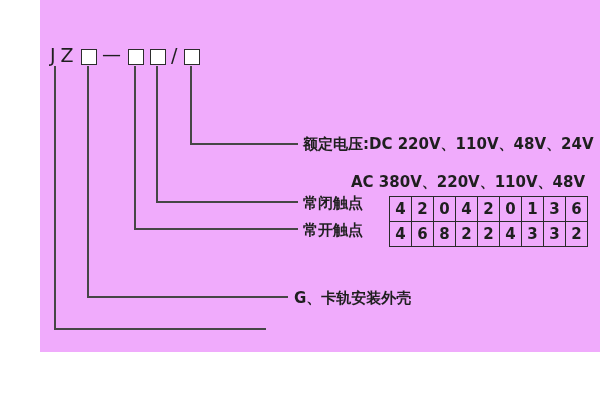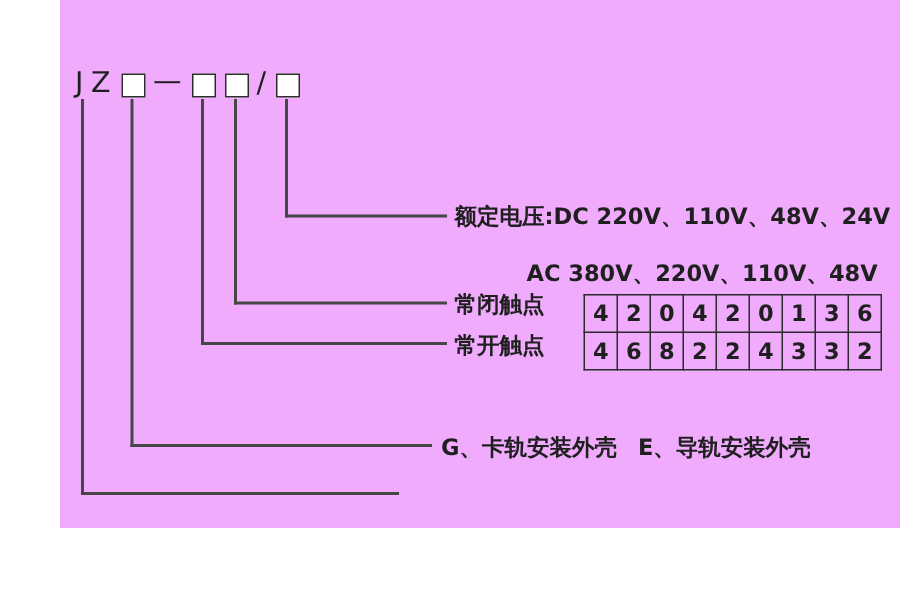--- a/index.html
+++ b/index.html
@@ -88,21 +88,20 @@
   <div class="abs hline" style="left:94px;  top:228px; width:164px;"></div>
   <div class="abs hline" style="left:47px;  top:296px; width:201px;"></div>
   <div class="abs hline" style="left:14px;  top:328px; width:212px;"></div>
 
   <div class="abs callout" style="left:263px; top:135px;">额定电压:DC 220V、110V、48V、24V</div>
   <div class="abs callout" style="left:311px; top:173px;">AC 380V、220V、110V、48V</div>
   <div class="abs callout" style="left:263px; top:194px;">常闭触点</div>
   <div class="abs callout" style="left:263px; top:221px;">常开触点</div>
   <div class="abs callout shell-row" style="left:254px; top:289px;gap:14px;">
     <span>G、卡轨安装外壳</span>
-    <span>E、导轨安装外壳</span>
   </div>
 
   <table class="abs contact" style="left:349px; top:196px;">
     <tbody>
         <tr>
       <td>4</td>
       <td>2</td>
       <td>0</td>
       <td>4</td>
       <td>2</td>

